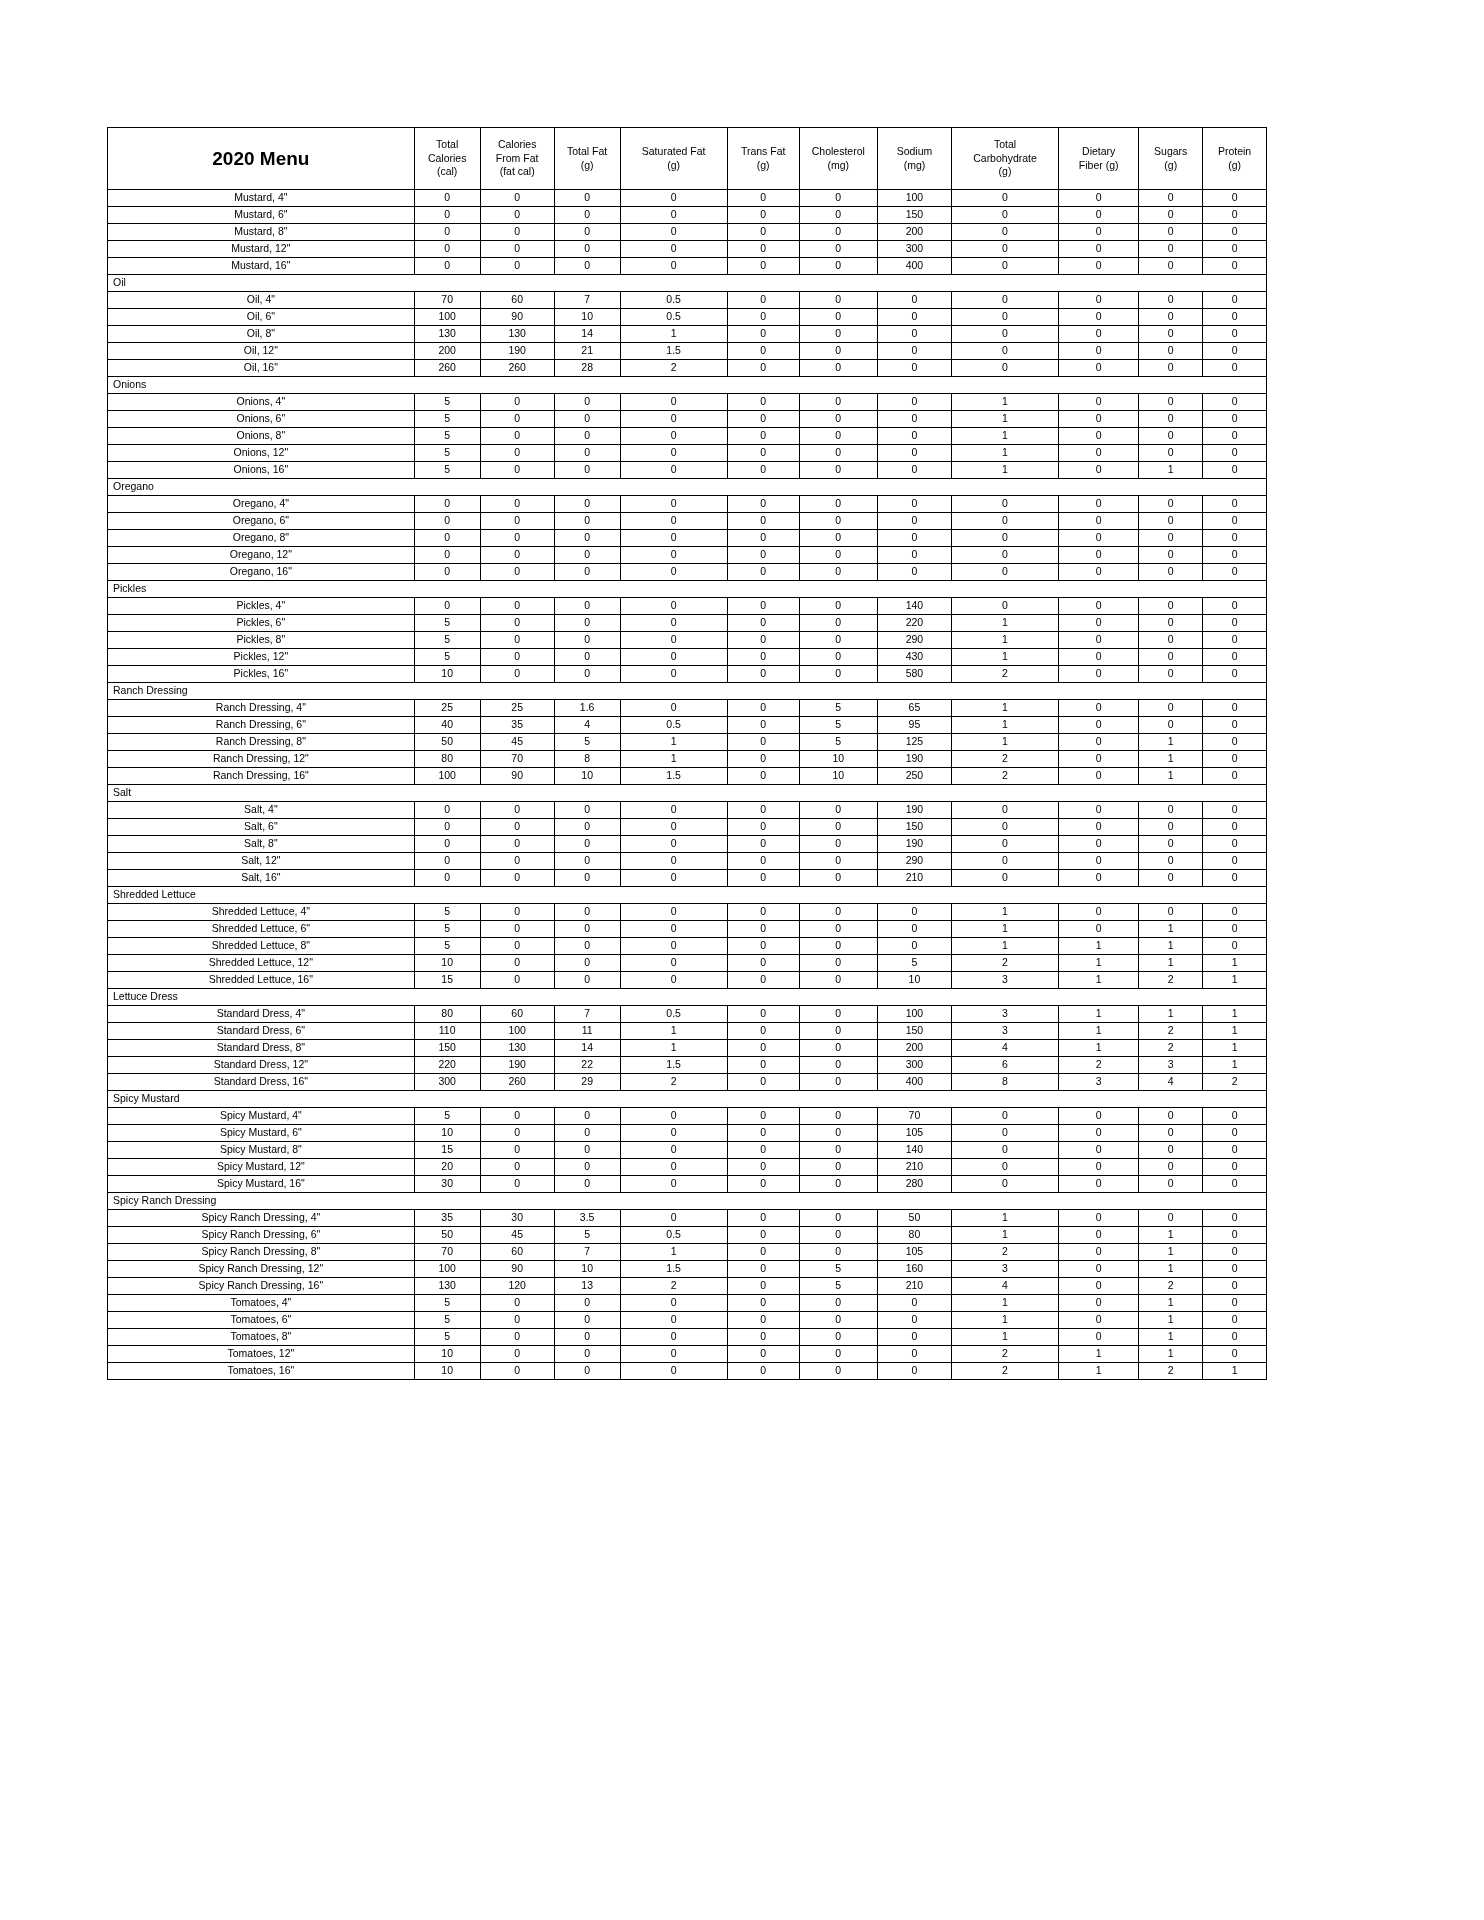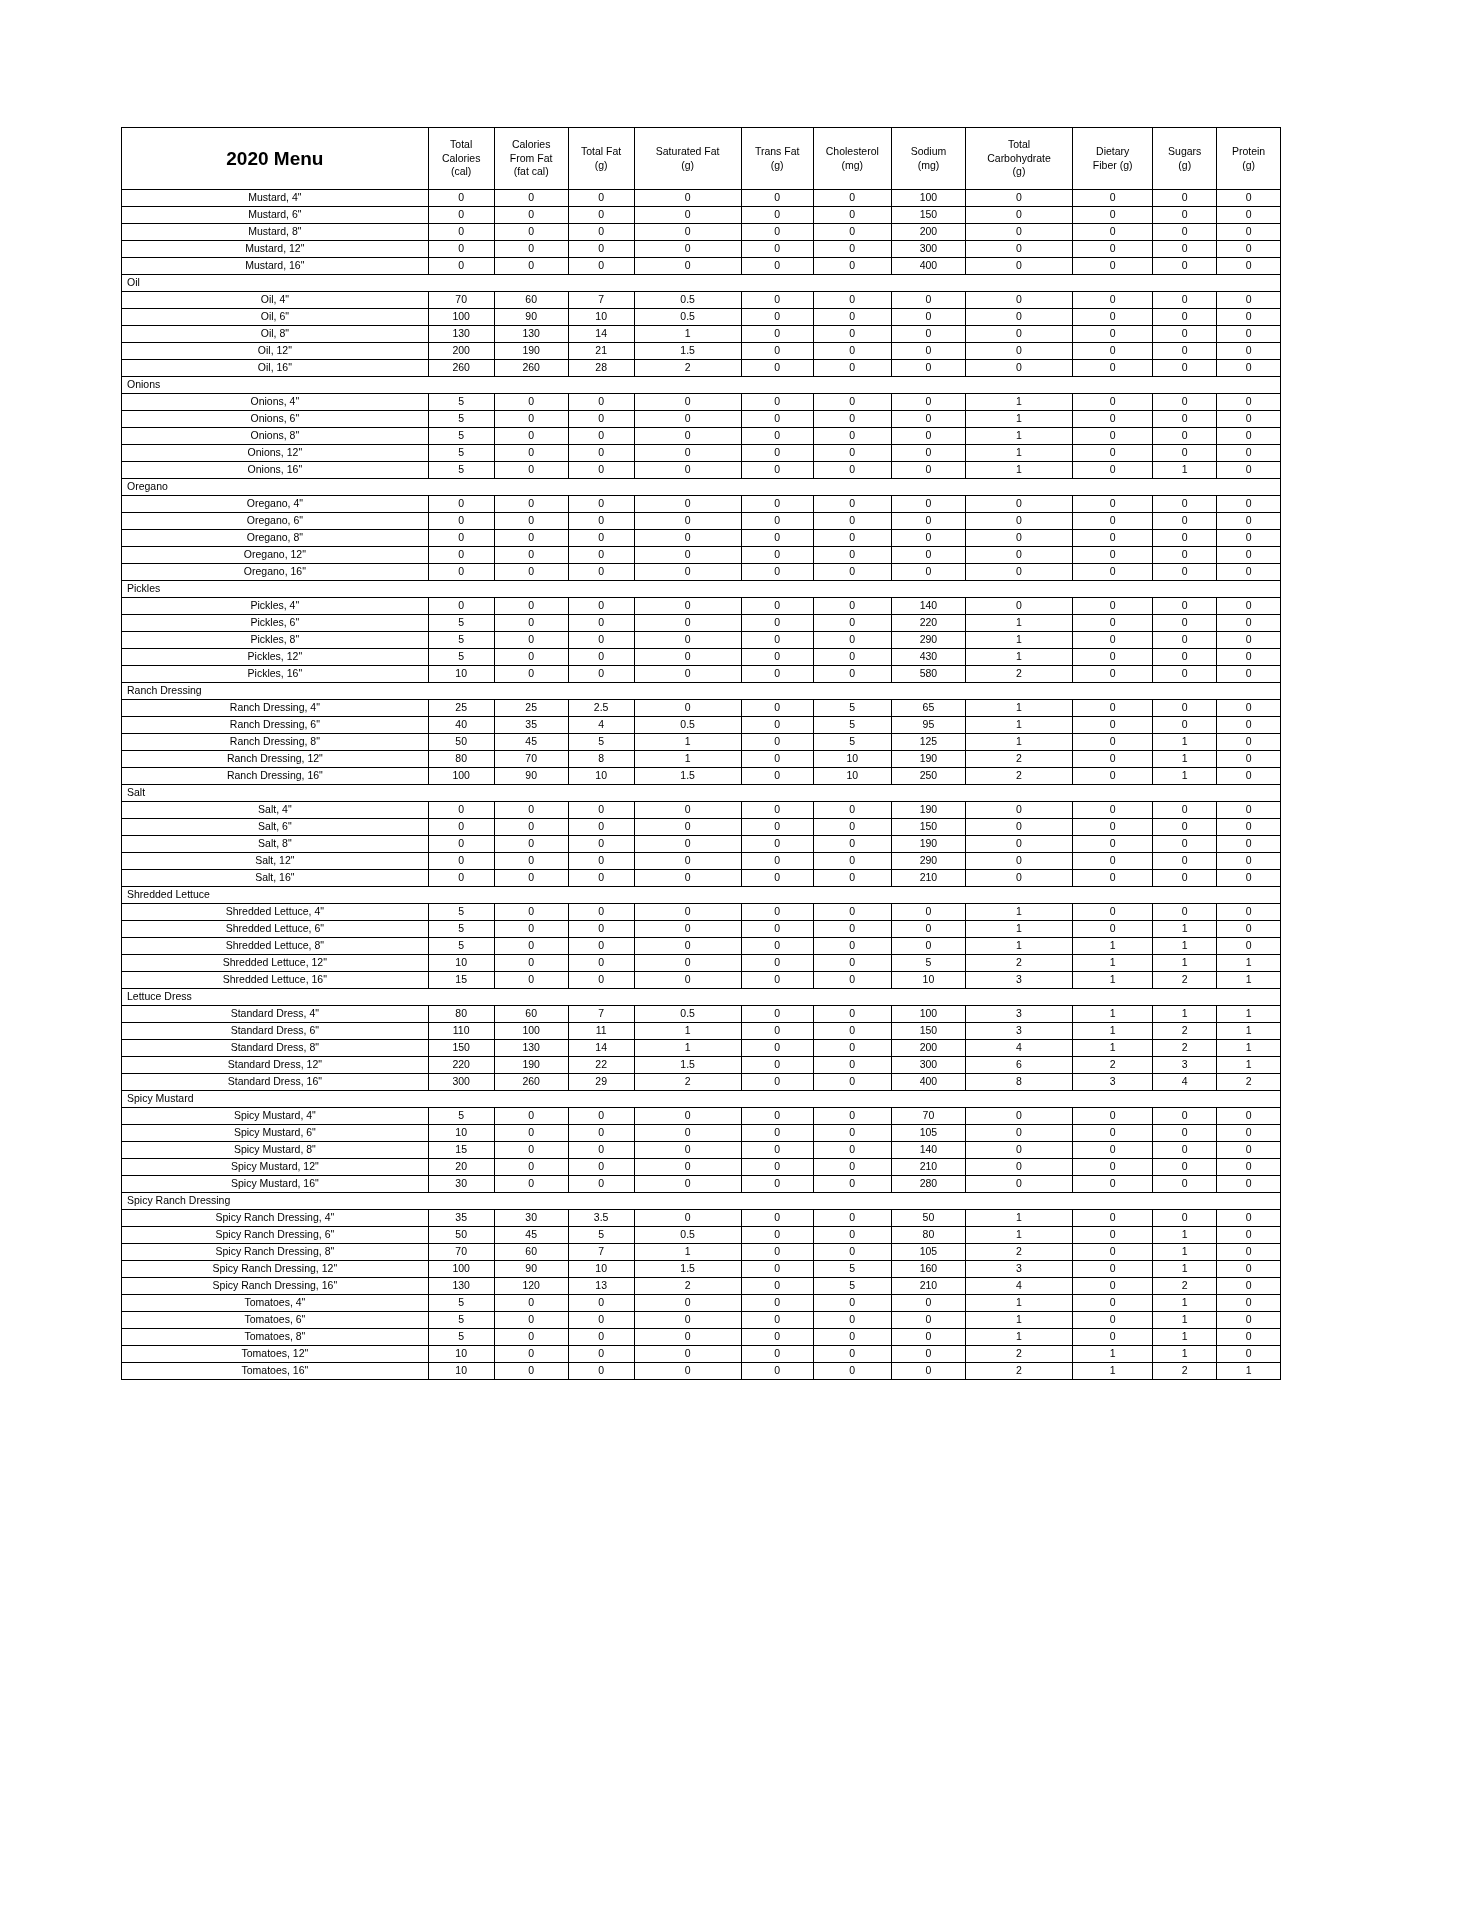--- a/index.html
+++ b/index.html
@@ -14,21 +14,21 @@
     color: #000000;
   }
   .page {
     position: relative;
     width: 1484px;
     height: 1920px;
     box-sizing: border-box;
   }
   .sheet {
     position: absolute;
-    left: 121px;
+    left: 107px;
     top: 127px;
     width: 1160px;
   }
   table.nutrition {
     border-collapse: collapse;
     table-layout: fixed;
     width: 1160px;
     border: 1.5px solid #000;
   }
   table.nutrition td, table.nutrition th {
@@ -479,21 +479,21 @@
             <td>0</td>
             <td>0</td>
           </tr>
           <tr class="group">
             <td class="group-cell" colspan="12">Ranch Dressing</td>
           </tr>
           <tr>
             <td class="item-cell">Ranch Dressing, 4"</td>
             <td>25</td>
             <td>25</td>
-            <td>2.5</td>
+            <td>1.6</td>
             <td>0</td>
             <td>0</td>
             <td>5</td>
             <td>65</td>
             <td>1</td>
             <td>0</td>
             <td>0</td>
             <td>0</td>
           </tr>
           <tr>

